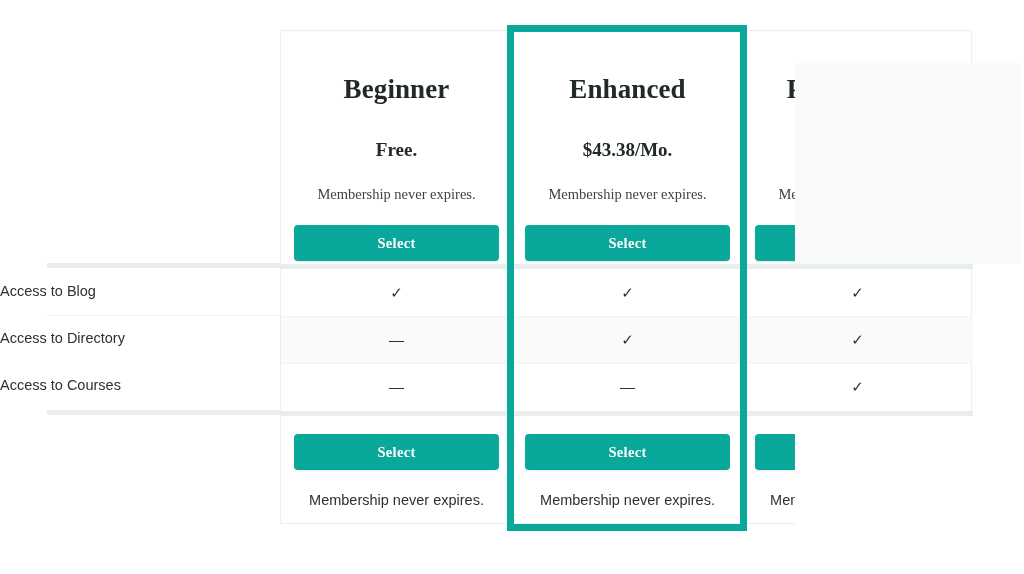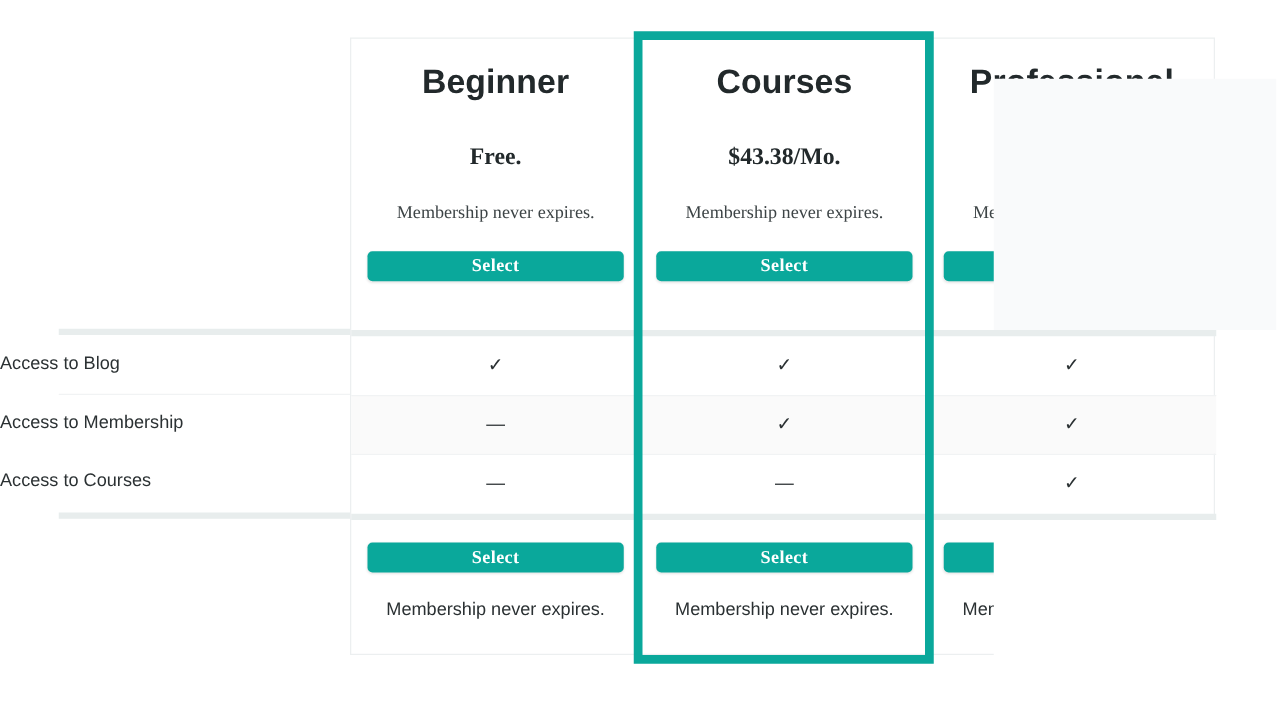--- a/index.html
+++ b/index.html
@@ -48,47 +48,47 @@
     top: 0;
     width: 231px;
     height: 233px;
     text-align: center;
   }
   .plan-col.c0 { left: 0px; }
   .plan-col.c1 { left: 231px; }
   .plan-col.c2 { left: 461px; width: 231px; }
 
   .plan-name {
-    font-family: Liberation Sans, sans-serif;
+    font-family: Liberation Serif, serif;
     font-weight: bold;
     font-size: 27px;
     color: #22292b;
     letter-spacing: .1px;
-    margin-top: 18px;
+    margin-top: 42px;
     line-height: 1.2;
   }
   .plan-price {
     font-family: "Liberation Serif", serif;
     font-weight: bold;
     font-size: 19px;
     color: #22292b;
     margin-top: 34px;
   }
   .plan-note-serif {
     font-family: "Liberation Serif", serif;
     font-size: 14.5px;
     color: #3d4446;
     margin-top: 25px;
   }
 
   
   .select-btn {
     display: block;
     width: 205px;
-    height: 24px;
+    height: 36px;
     margin: 22px auto 0 auto;
     background: #0aa89b;
     border: none;
     border-radius: 4px;
     color: #ffffff;
     font-family: "Liberation Serif", serif;
     font-weight: bold;
     font-size: 14.5px;
     letter-spacing: .3px;
     cursor: pointer;
@@ -227,39 +227,39 @@
 </head>
 <body>
 
 <div id="stage">
 
   <div class="left-rule top"></div>
   <div class="left-rule mid"></div>
   <div class="left-rule bottom"></div>
 
   <div class="feature-label l0">Access to Blog</div>
-  <div class="feature-label l1">Access to Membership</div>
+  <div class="feature-label l1">Access to Directory</div>
   <div class="feature-label l2">Access to Courses</div>
 
   <div id="pricing-table">
 
     <div id="featured-backdrop"></div>
 
     <div class="col-sep s1"></div>
     <div class="col-sep s2"></div>
 
     <div class="plan-col c0">
       <div class="plan-name">Beginner</div>
       <div class="plan-price">Free.</div>
       <div class="plan-note-serif">Membership never expires.</div>
       <button class="select-btn">Select</button>
     </div>
 
     <div class="plan-col c1">
-      <div class="plan-name">Courses</div>
+      <div class="plan-name">Enhanced</div>
       <div class="plan-price">$43.38/Mo.</div>
       <div class="plan-note-serif">Membership never expires.</div>
       <button class="select-btn">Select</button>
     </div>
 
     <div class="plan-col c2">
       <div class="plan-name">Professional</div>
       <div class="plan-price">$100.00/Mo.</div>
       <div class="plan-note-serif">Membership never expires.</div>
       <button class="select-btn">Select</button>

